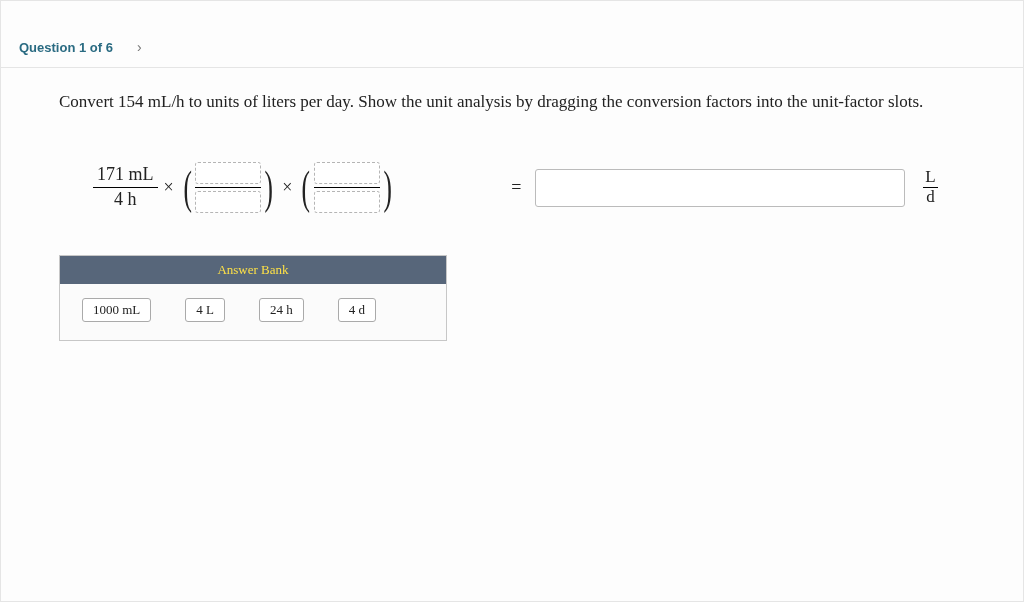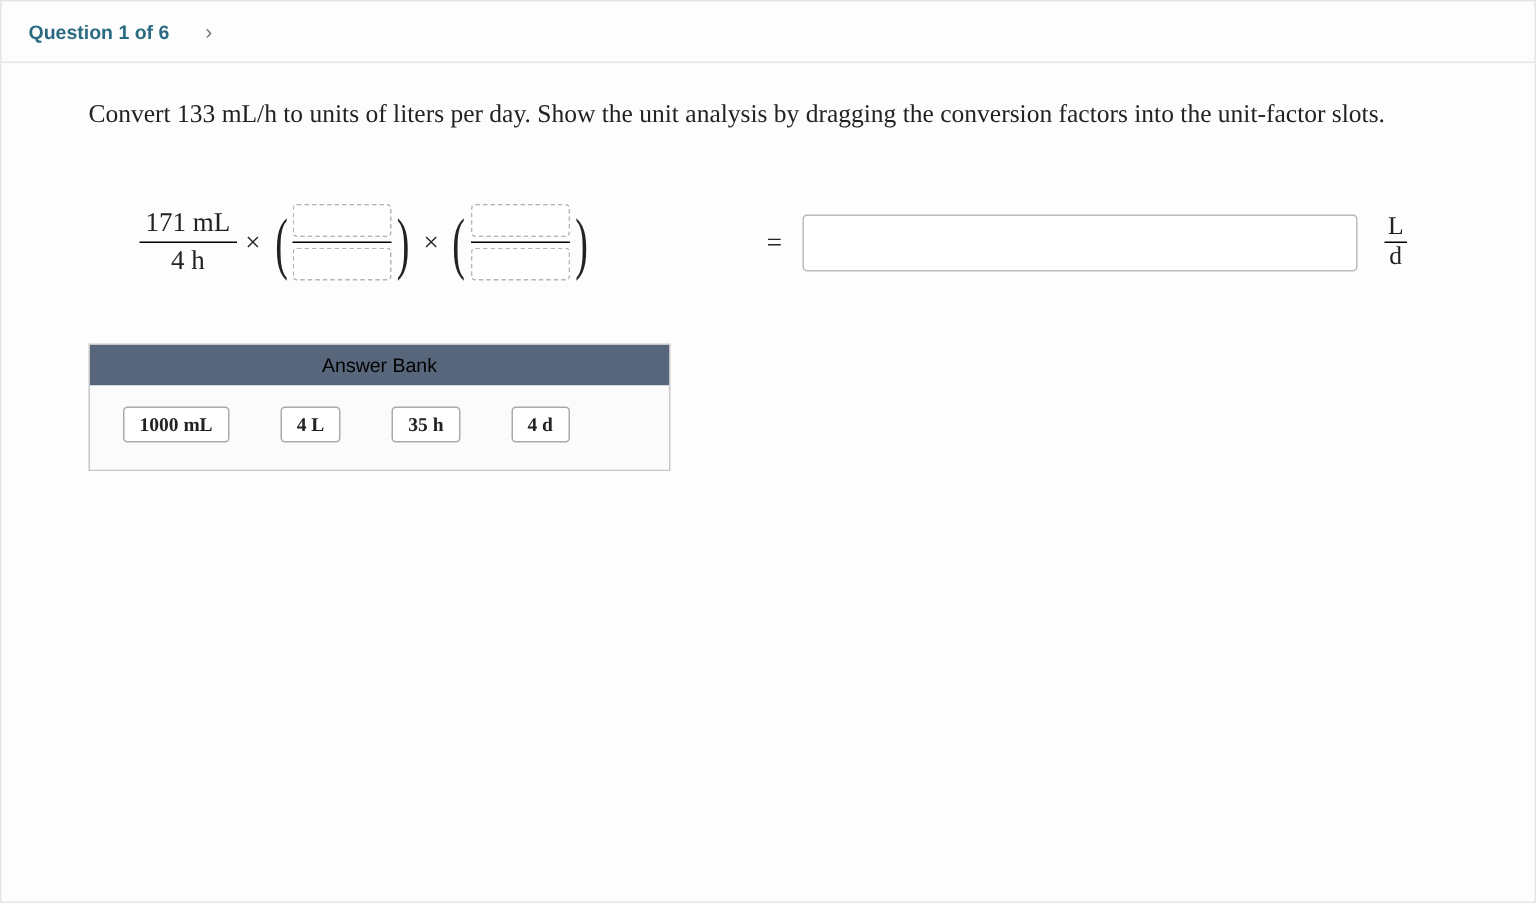--- a/index.html
+++ b/index.html
@@ -18,20 +18,21 @@
     background: #fdfdfd;
   }
   .header {
     padding: 10px 18px;
     border-bottom: 1px solid #e5e5e5;
     display: flex;
     align-items: center;
     gap: 18px;
     font-family: Arial, Helvetica, sans-serif;
     font-size: 13px;
+    margin-top: 26px;
   }
   .q-label {
     color: #2a6b82;
     font-weight: bold;
   }
   .next-arrow {
     color: #777;
     font-size: 14px;
     cursor: pointer;
     padding: 2px 6px;
@@ -137,32 +138,32 @@
     min-width: 100%;
   }
   .answer-bank {
     margin-top: 42px;
     width: 388px;
     border: 1px solid #c7c7c7;
     font-family: Arial, Helvetica, sans-serif;
   }
   .bank-header {
     background: #57667a;
-    color: #000000;
+    color: #fde047;
     text-align: center;
     padding: 6px 0;
     font-size: 13px;
+    font-family: Liberation Serif, serif;
   }
   .bank-items {
     display: flex;
     gap: 34px;
     align-items: center;
     padding: 14px 22px 18px 22px;
     background: #fbfbfb;
-    font-weight: bold;
   }
   .chip {
     border: 1px solid #aaa;
     border-radius: 3px;
     background: #fff;
     font-family: Georgia, serif;
     font-size: 13px;
     padding: 3px 10px;
     cursor: grab;
     white-space: nowrap;
@@ -173,21 +174,21 @@
 
 <div class="page">
 
   <div class="header">
     <span class="q-label">Question 1 of 6</span>
     <span class="next-arrow">›</span>
   </div>
 
   <div class="content">
 
-    <div class="prompt">Convert 133 mL/h to units of liters per day. Show the unit analysis by dragging the conversion factors into the unit-factor slots.</div>
+    <div class="prompt">Convert 154 mL/h to units of liters per day. Show the unit analysis by dragging the conversion factors into the unit-factor slots.</div>
 
     <div class="equation-row">
 
       <div class="lhs">
 
         <span class="fraction">
           <span class="num">171 mL</span>
           <span class="den">4 h</span>
         </span>
 
@@ -222,20 +223,20 @@
         </span>
       </div>
 
     </div>
 
     <div class="answer-bank">
       <div class="bank-header">Answer Bank</div>
       <div class="bank-items">
         <span class="chip">1000 mL</span>
         <span class="chip">4 L</span>
-        <span class="chip">35 h</span>
+        <span class="chip">24 h</span>
         <span class="chip">4 d</span>
       </div>
     </div>
 
   </div>
 
 </div>
 
 </body></html>

